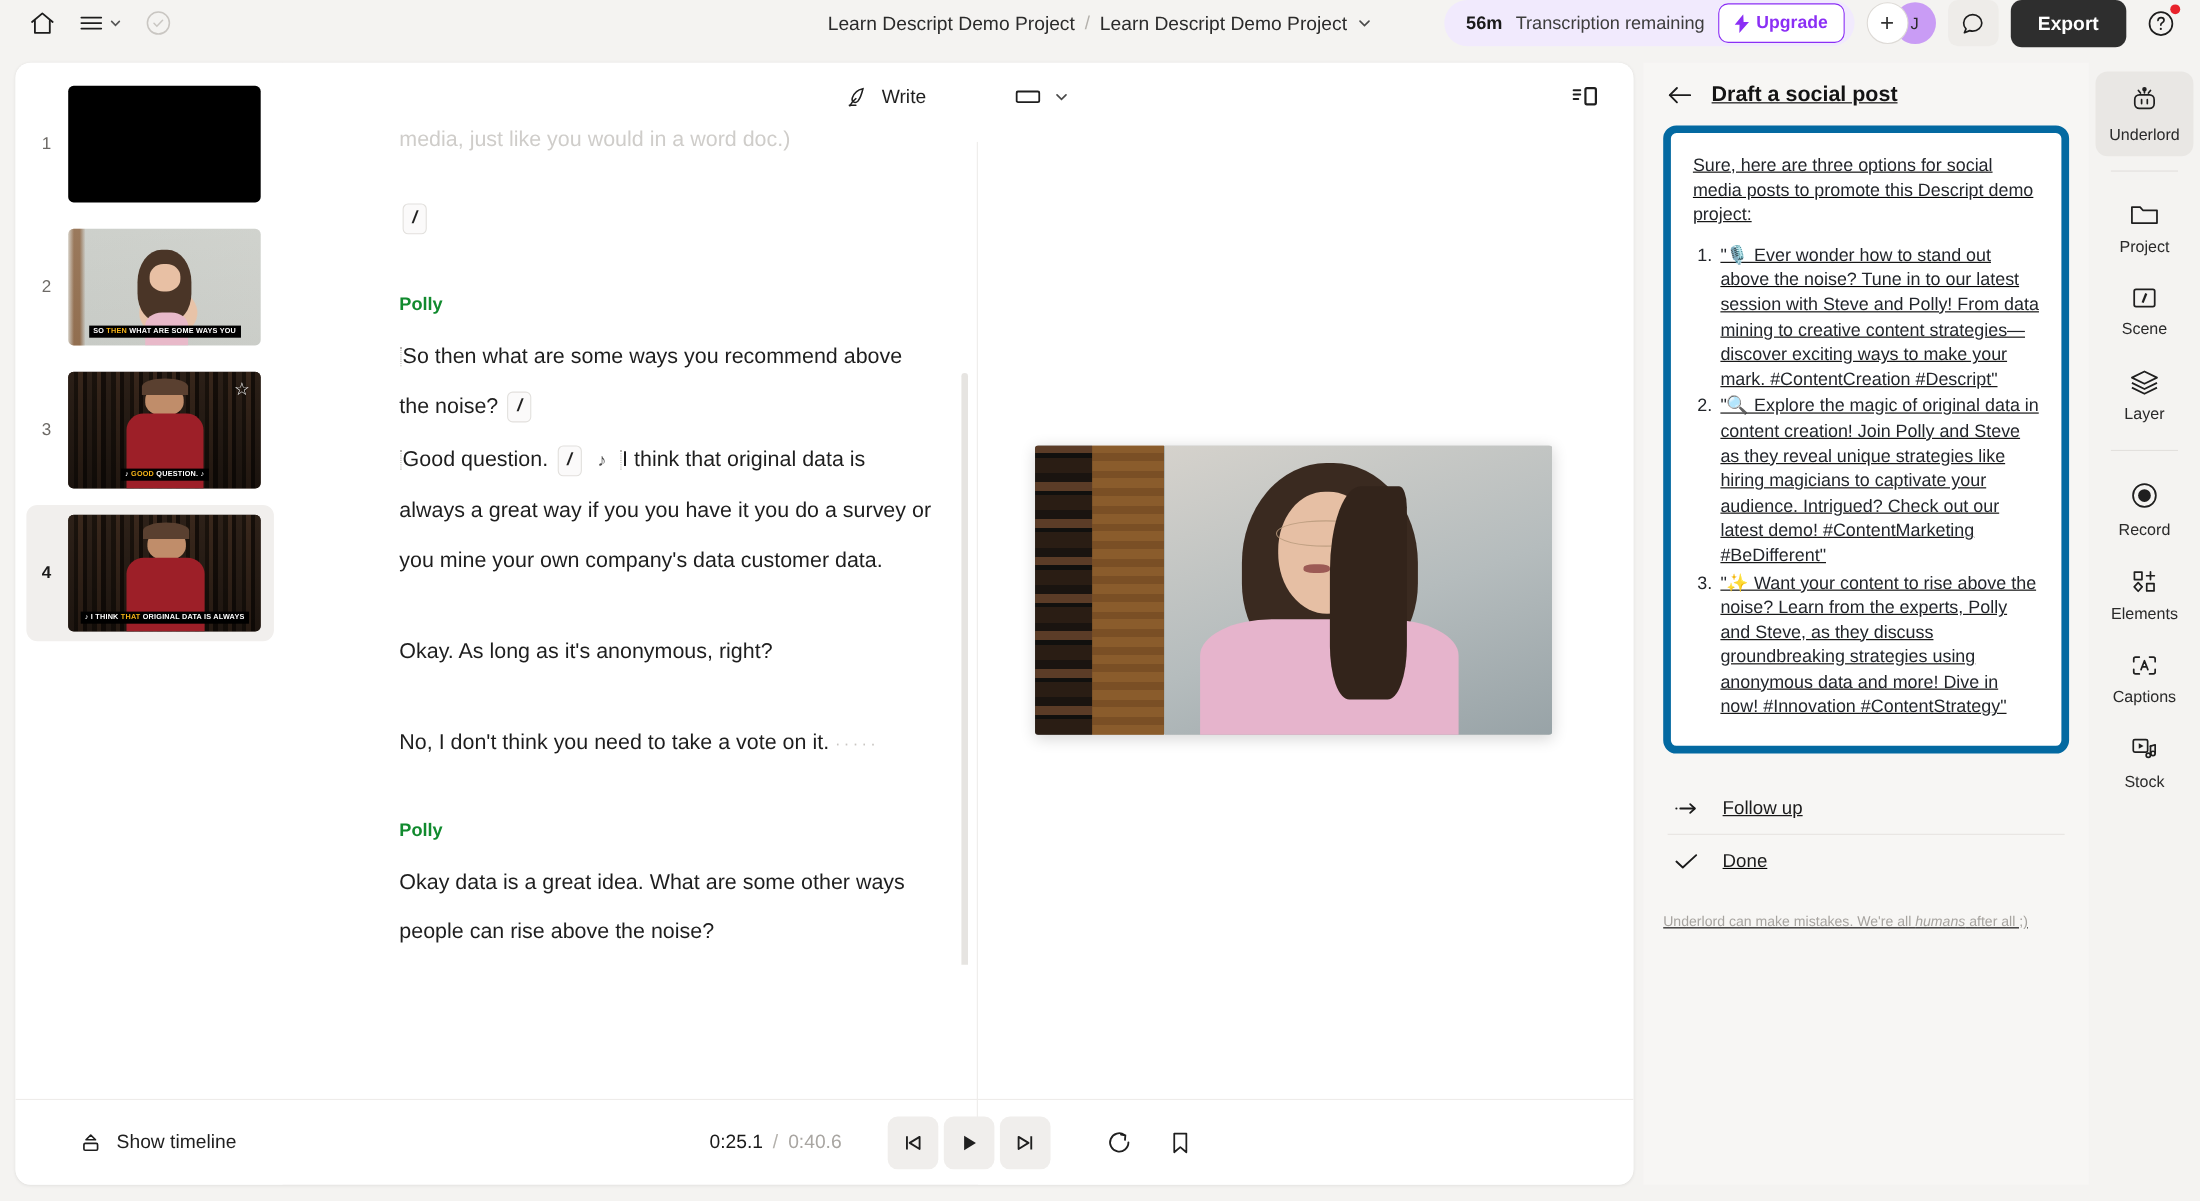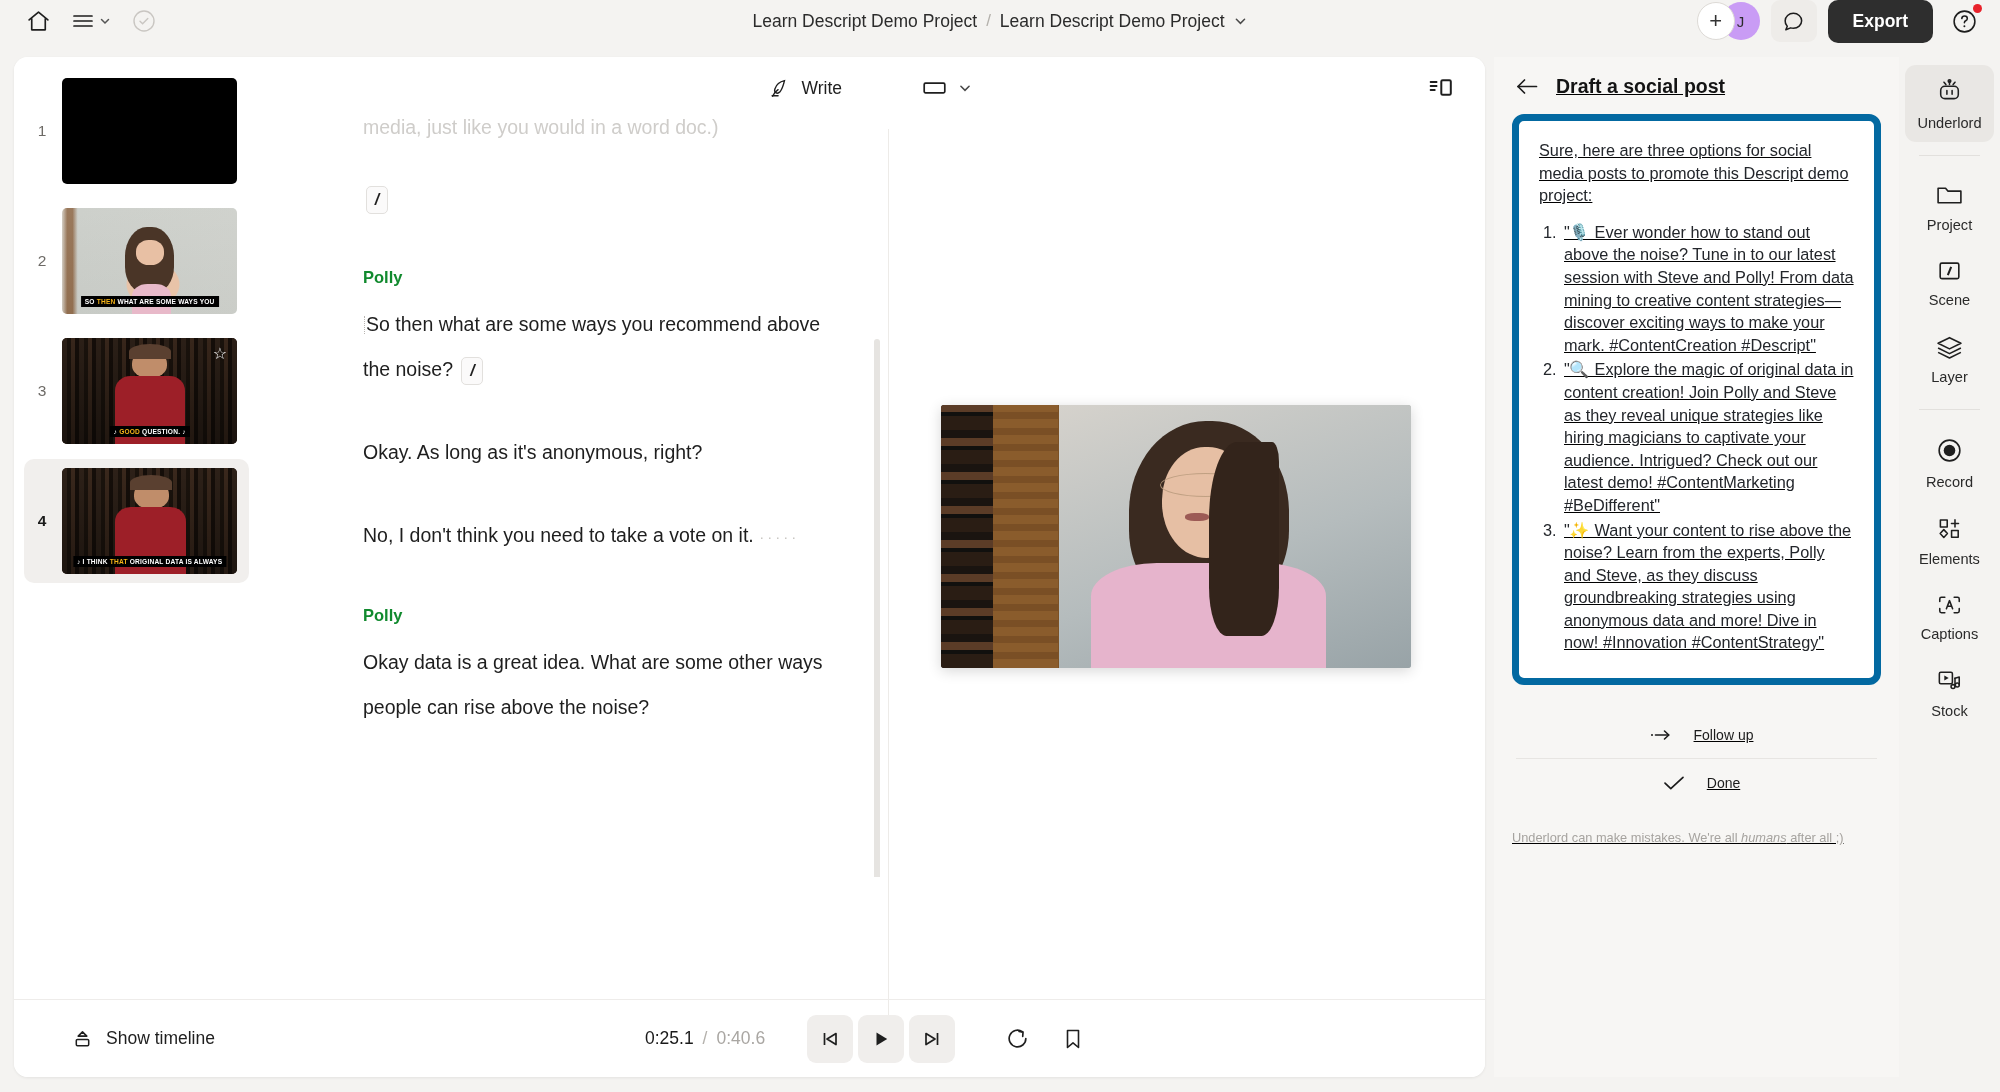--- a/index.html
+++ b/index.html
@@ -183,21 +183,21 @@
     margin: 4px 18px 0 18px; background:#ffffff; border:7px solid #0369a1;
     border-radius:12px; padding: 18px 20px 22px 20px;
     font-size: 16.3px; line-height: 22.6px; color:#23262b; flex: 0 0 auto;
     max-height: 645px; overflow: hidden;
   }
   .ai-card p { margin-bottom: 14px; }
   .ai-card ol { margin: 0 0 0 22px; }
   .ai-card li { margin-bottom: 2px; padding-left: 3px; }
   .ai-actions { margin: 26px 18px 0 18px; }
   .ai-act { display:flex; align-items:center; gap:22px; height:47px;
-    font-size:14px; color:#1b1b1b; cursor:pointer; padding-left:10px;justify-content:center; }
+    font-size:17px; color:#1b1b1b; cursor:pointer; padding-left:10px; }
   .ai-act .ico { width:22px; display:flex; justify-content:center; color:#1b1b1b; }
   .ai-sep { height:1px; background:#e7e5e2; margin: 0 4px; }
   .ai-note { margin: 24px 18px 0 18px; font-size:12.8px; color:#a6a39f; }
   .ai-note i { font-style: italic; }
 
   
   .rail {
     position:absolute; right:0; top:57px; width:101px; height:1020px;
     background:#f4f3f1; display:flex; flex-direction:column; align-items:center;
     padding-top: 8px;
@@ -245,20 +245,32 @@
     <div class="tb-center">
       <span class="crumb">Learn Descript Demo Project</span>
       <span class="crumb-sep">/</span>
       <span class="crumb">Learn Descript Demo Project</span>
       <svg width="14" height="14" viewBox="0 0 12 12" fill="none" stroke="#4a4a4a" stroke-width="1.3" stroke-linecap="round">
           <path d="M2.5 4.5 6 8l3.5-3.5"></path>
         </svg>
     </div>
 
     <div class="tb-right">
+      <div class="pill-transcription">
+        <span class="mins">56m</span>
+        <span class="lbl">Transcription remaining</span>
+        <div class="upgrade-btn">
+          <span>
+            <svg width="13" height="17" viewBox="0 0 13 17" fill="#8b2ff5">
+                <path d="M7.8 0 0 9.6h4.4L4.2 17 13 6.9H8.1z"></path>
+              </svg>
+          </span>
+          <span>Upgrade</span>
+        </div>
+      </div>
 
       <div class="avatars">
         <div class="av-j" style="margin-left:0;order:2">J</div>
         <div class="av-plus" style="order:1;margin-right:-13px">+</div>
       </div>
 
       <div class="comment-btn">
         <svg width="23" height="23" viewBox="0 0 24 24" fill="none" stroke="#1d1d1d" stroke-width="1.6" stroke-linejoin="round">
             <path d="M20.5 11.3c0 4.3-3.9 7.8-8.6 7.8-1 0-2-.16-2.9-.45L4 20.6l1.5-3.6A7.4 7.4 0 0 1 3.3 11.3C3.3 7 7.2 3.5 11.9 3.5s8.6 3.5 8.6 7.8z"></path>
           </svg>
@@ -349,20 +361,26 @@
         <div class="para" style="margin-top:26px">
           <span class="scene-chip">/</span>
         </div>
 
         <div class="spk polly">Polly</div>
         <div class="para">
           <span class="wordgap"></span><span>So then what are some ways you recommend above the noise?</span>
           <span class="scene-chip">/</span>
         </div>
 
+        <div class="para">
+          <span class="wordgap"></span><span>Good question.</span>
+          <span class="scene-chip">/</span>
+          <span class="music">♪</span>
+          <span class="wordgap"></span><span>I think that original data is always a great way if you you have it you do a survey or you mine your own company's data customer data.</span>
+        </div>
         <div class="para gap">
           <span>Okay. As long as it's anonymous, right?</span>
         </div>
         <div class="para gap">
           <span>No, I don't think you need to take a vote on it.</span>
           <span class="dots">·····</span>
         </div>
 
         <div class="spk polly">Polly</div>
         <div class="para">

